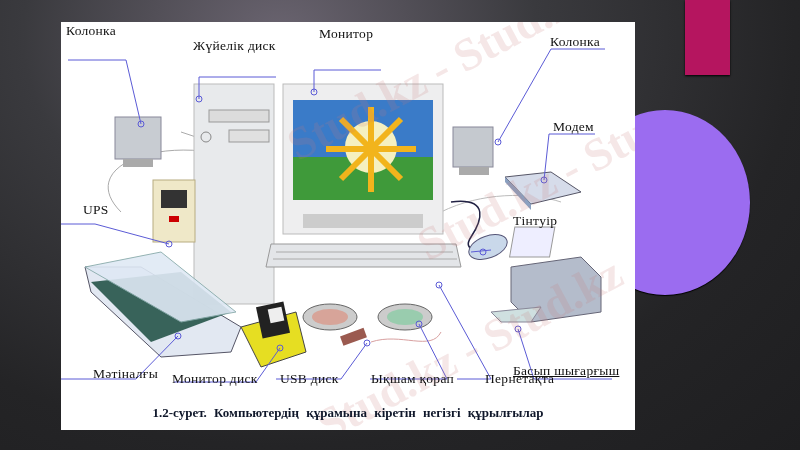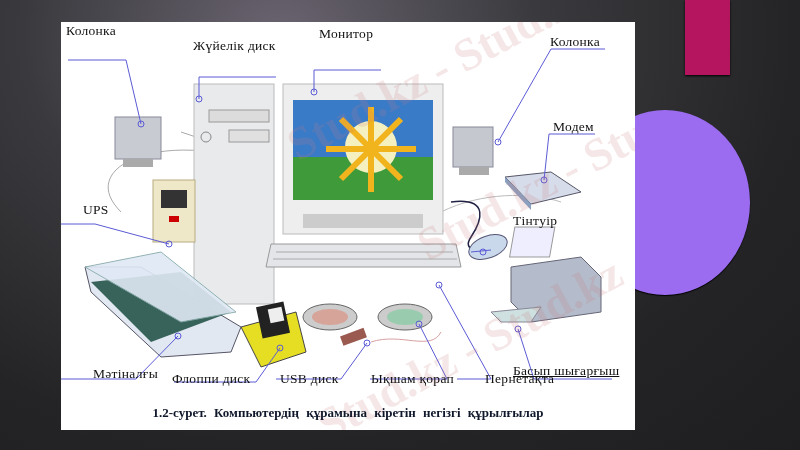--- a/index.html
+++ b/index.html
@@ -152,20 +152,20 @@
 
     <span class="label" style="left:5px;top:1px;">Колонка</span>
     <span class="label" style="left:132px;top:16px;">Жүйелік диск</span>
     <span class="label" style="left:258px;top:4px;">Монитор</span>
     <span class="label" style="left:489px;top:12px;">Колонка</span>
     <span class="label" style="left:492px;top:97px;">Модем</span>
     <span class="label" style="left:6px;top:180px;margin-left:16px;">UPS</span>
     <span class="label" style="left:452px;top:183px;margin-top:8px;">Тінтуір</span>
     <span class="label" style="left:452px;top:341px;text-decoration:underline;">Басып шығарғыш</span>
     <span class="label" style="left:1px;top:344px;padding-left:31px;">Мәтіналғы</span>
-    <span class="label" style="left:111px;top:349px;">Флоппи диск</span>
+    <span class="label" style="left:111px;top:349px;">Монитор диск</span>
     <span class="label" style="left:219px;top:349px;">USB диск</span>
     <span class="label" style="left:310px;top:349px;">Ықшам қорап</span>
     <span class="label" style="left:424px;top:349px;">Пернетақта</span>
 
     <div class="caption">1.2-сурет.  Компьютердің құрамына кіретін  негізгі  құрылғылар</div>
   </div>
 </div>
 
 </body></html>

